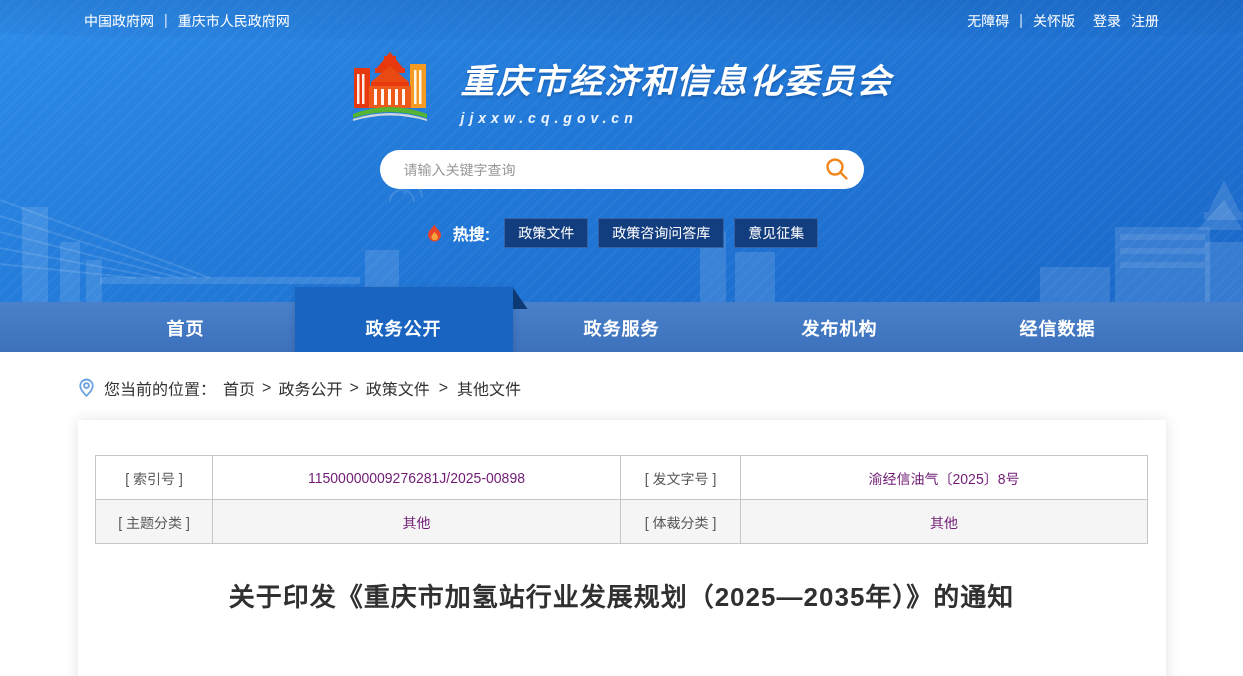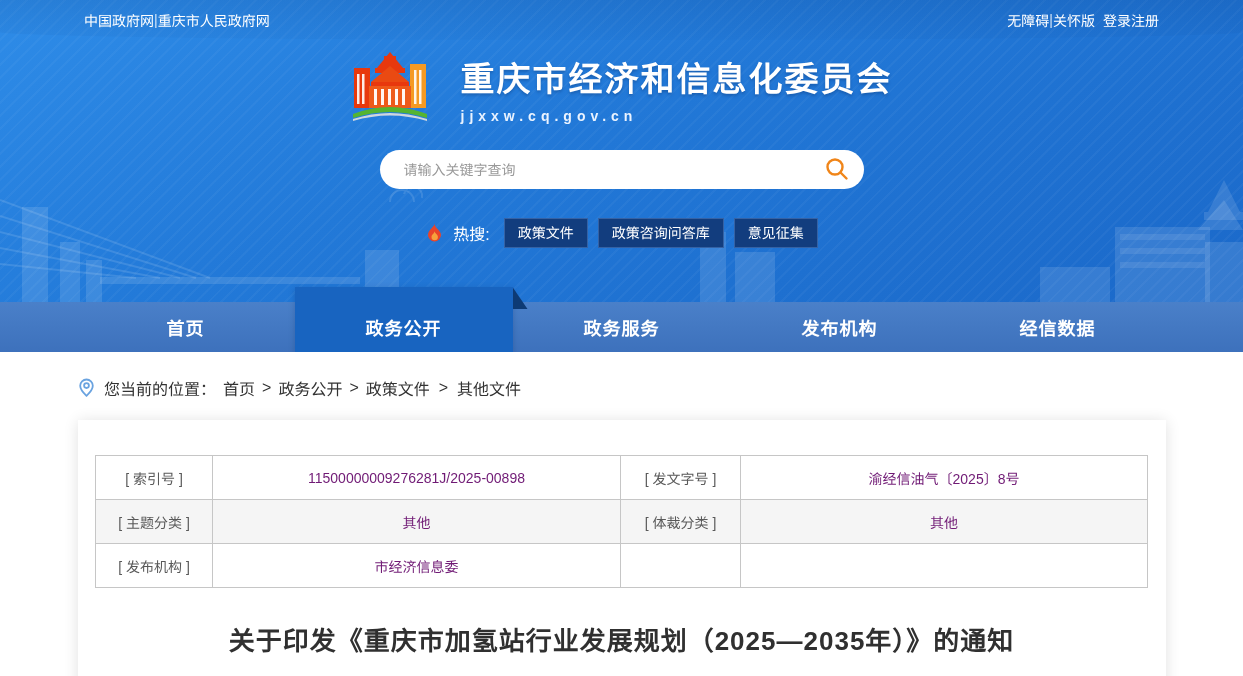--- a/index.html
+++ b/index.html
@@ -20,27 +20,27 @@
     background:repeating-linear-gradient(135deg, rgba(255,255,255,0.035) 0 2px, transparent 2px 9px);
   }
   .top-bar {
     position:relative; z-index:3; height:40px;
     display:flex; align-items:center; justify-content:space-between;
     padding:0 84px; color:#ffffff; font-size:14px;
     background:linear-gradient(180deg, rgba(10,60,130,0.16), rgba(10,60,130,0.04));
     border-radius:0 0 100% 100% / 0 0 16px 16px;
   }
   .top-bar a { color:#fff; text-decoration:none; cursor:pointer; }
-  .tb-group { display:flex; align-items:center; }
+  .tb-group { display:flex; align-items:center; gap:10px; }
   .tb-divider { opacity:.8; }
 
   .logo-row {
     position:relative; z-index:2;
-    display:flex; justify-content:center; 
-    margin-top:12px; gap:32px; cursor:pointer;
+    display:flex; justify-content:center; align-items:center;
+    margin-top:12px; gap:32px; cursor:pointer;font-style:italic;
   }
   .logo-text { display:flex; flex-direction:column; }
   .site-name {
     color:#fff; font-size:34px; font-weight:bold; letter-spacing:2px;
     text-shadow:0 2px 3px rgba(10,50,110,0.35);
   }
   .site-url {
     color:#eaf3ff; font-size:14px; letter-spacing:5px; margin-top:7px; font-weight:bold;
   }
 
@@ -53,21 +53,21 @@
   .search-button {
     position:absolute; right:12px; top:5px; width:30px; height:30px;
     background:transparent; border:none; cursor:pointer; padding:0;
   }
 
   .hot-row {
     position:relative; z-index:2;
     display:flex; justify-content:center; align-items:center;
     margin-top:29px; gap:10px;
   }
-  .hot-label { color:#fff; font-size:16px; font-weight:normal; margin-right:4px; }
+  .hot-label { color:#fff; font-size:16px; font-weight:bold; margin-right:4px; }
   .hot-btn {
     background:#123d7e; color:#fff; font-size:14px;
     padding:5px 13px; border:1px solid rgba(120,170,235,0.35);
     cursor:pointer; line-height:18px;
   }
   .flame { width:18px; height:20px; }
 
   .cityscape {
     position:absolute; left:0; bottom:50px; width:1243px; height:130px;
     z-index:1; pointer-events:none;
@@ -283,23 +283,17 @@
         <td>11500000009276281J/2025-00898</td>
         <td class="lbl">[ 发文字号 ]</td>
         <td>渝经信油气〔2025〕8号</td>
       </tr>
       <tr class="shaded">
         <td class="lbl">[ 主题分类 ]</td>
         <td>其他</td>
         <td class="lbl">[ 体裁分类 ]</td>
         <td>其他</td>
       </tr>
-      <tr>
-        <td class="lbl">[ 发布机构 ]</td>
-        <td>市经济信息委</td>
-        <td class="lbl"></td>
-        <td></td>
-      </tr>
     </tbody>
   </table>
 
   <h1 class="doc-title">关于印发《重庆市加氢站行业发展规划（2025—2035年）》的通知</h1>
 </div>
 
 </body></html>

